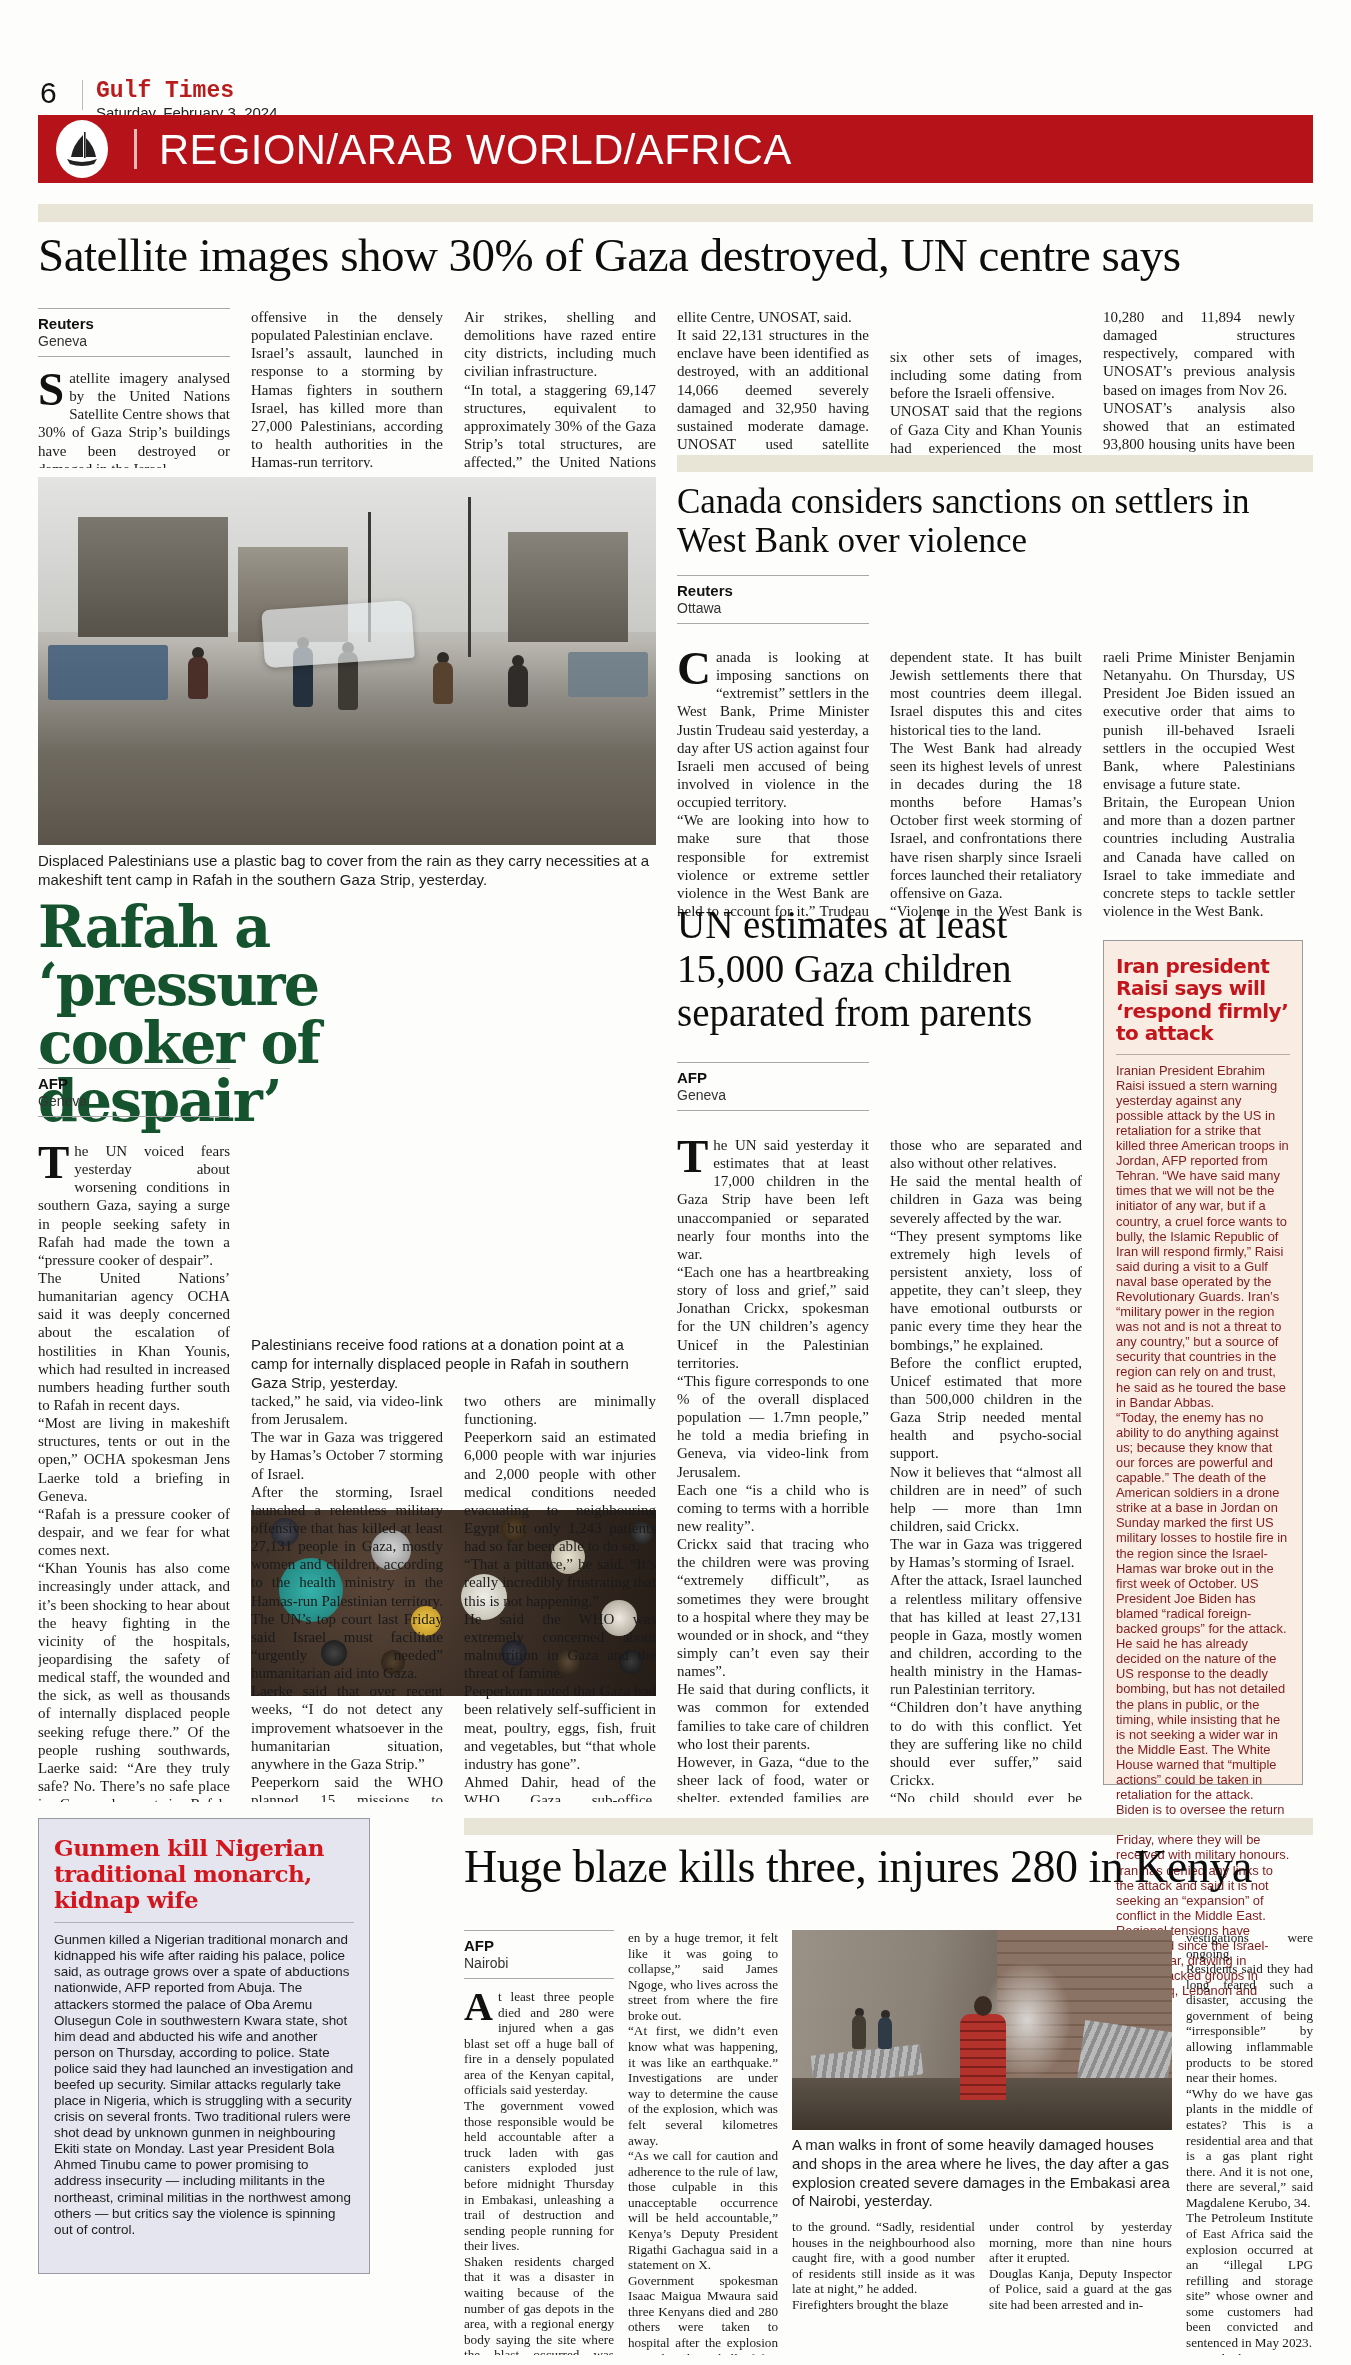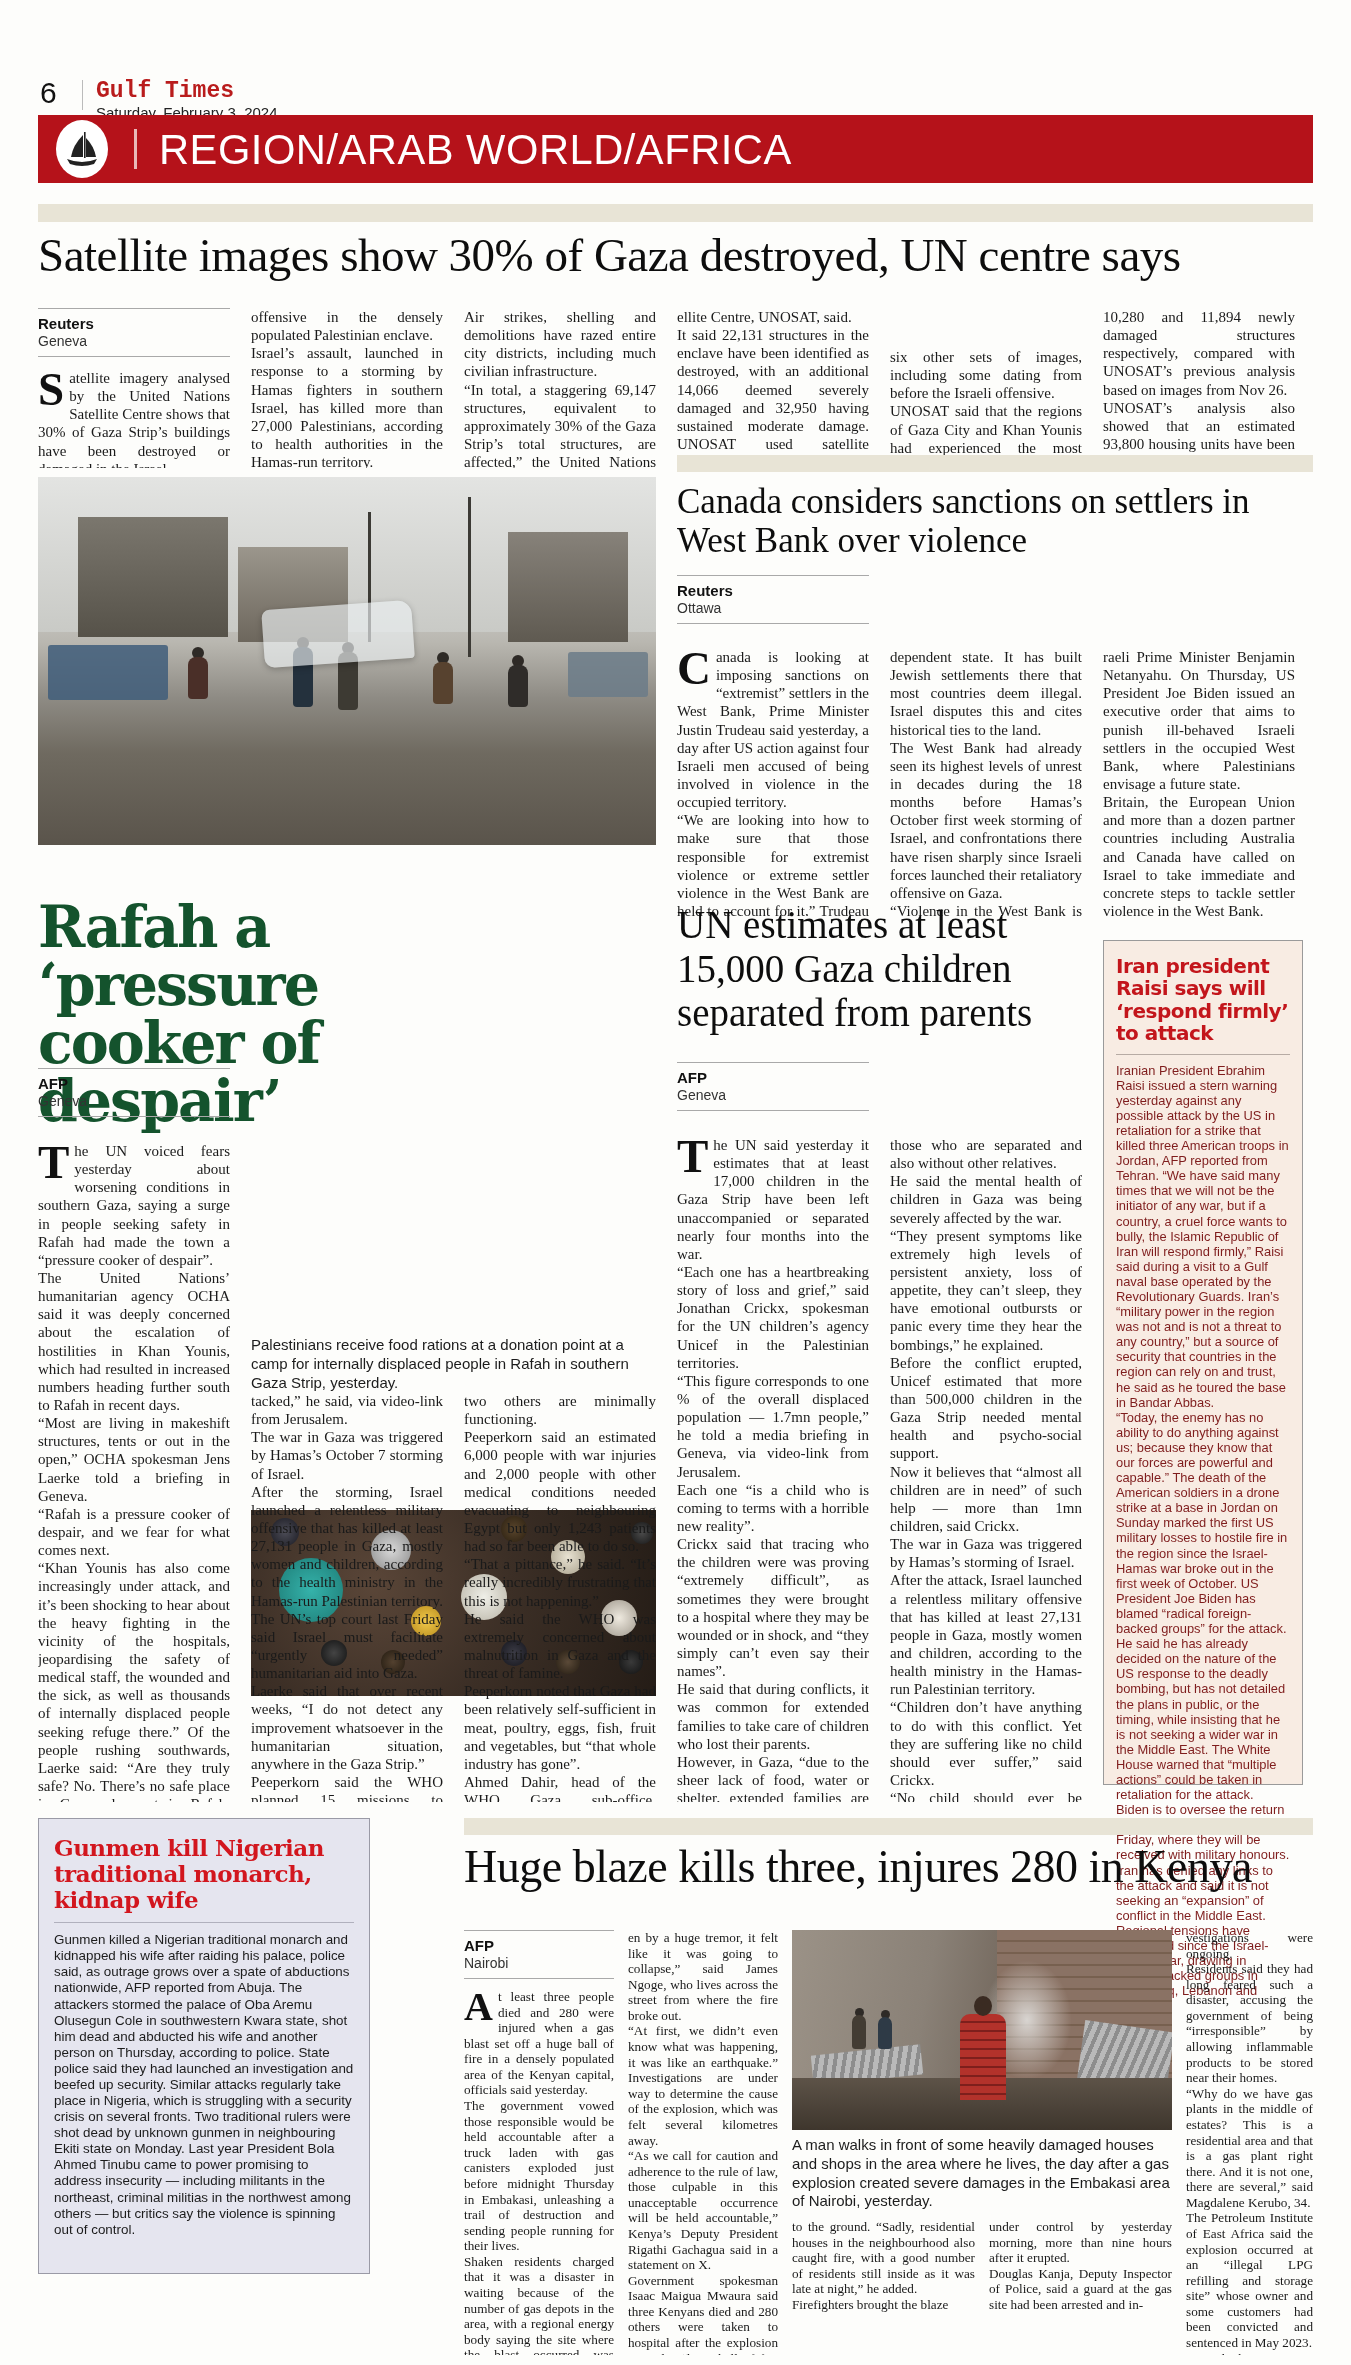--- a/index.html
+++ b/index.html
@@ -148,20 +148,21 @@
     <div class="fig" style="left:395px;top:175px;">
         <div class="head"></div>
         <div class="trunk" style="background:#57422f;"></div>
       </div>
     <div class="fig" style="left:470px;top:178px;">
         <div class="head"></div>
         <div class="trunk" style="background:#2f2c29;"></div>
       </div>
     <div class="sheet" style="left:225px;top:128px;width:150px;height:58px;"></div>
   </div>
+  <div class="abs caption" style="left:38px;top:852px;width:618px;">Displaced Palestinians use a plastic bag to cover from the rain as they carry necessities at a makeshift tent camp in Rafah in the southern Gaza Strip, yesterday.</div>
 
   <div class="abs beige" style="left:677px;top:455px;width:636px;height:17px;"></div>
   <div class="abs h2" style="left:677px;top:482px;width:636px;">Canada considers sanctions on settlers in West Bank over violence</div>
 
   <div class="abs" style="left:677px;top:575px;width:192px;">
     <div class="byline">
       <div class="byname">Reuters</div>
       <div class="bycity">Ottawa</div>
     </div>
   </div>

